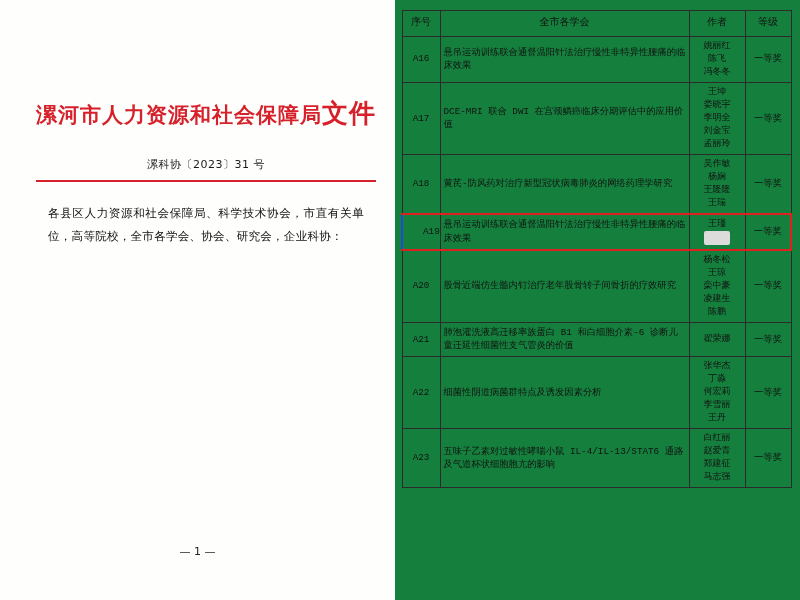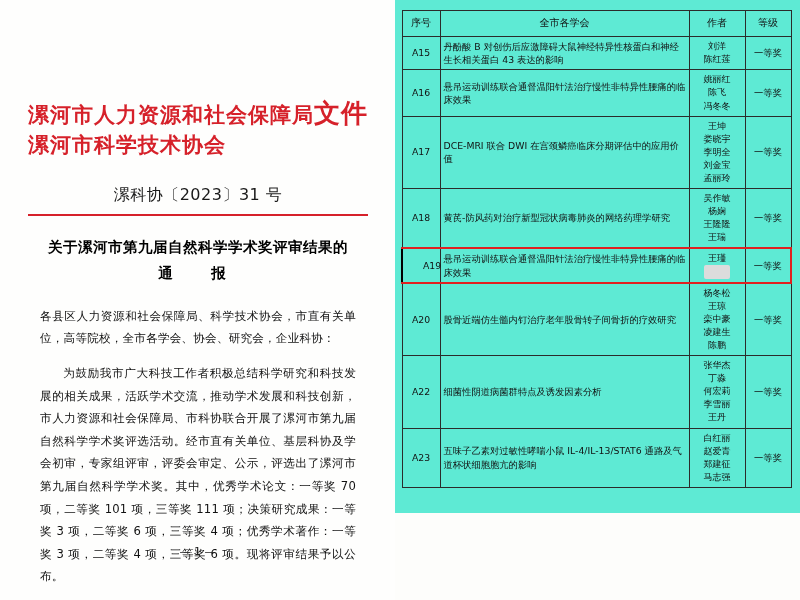--- a/index.html
+++ b/index.html
@@ -21,40 +21,40 @@
   .left-doc {
     position: relative;
     width: 395px;
     height: 600px;
     background: #fefefd;
     padding: 0;
     overflow: hidden;
   }
   .left-inner {
     position: absolute;
-    left: 28px;
+    left: 36px;
     top: 96px;
     width: 340px;
   }
   .redtitle {
     color: #d6212a;
     font-weight: bold;
     line-height: 1.35;
     letter-spacing: 1px;
     font-family: "DejaVu Sans", "Liberation Sans", sans-serif;
   }
   .redtitle .l1 { font-size: 21px; display: block; white-space: nowrap; }
   .redtitle .l2 { font-size: 21px; display: block; white-space: nowrap; }
   .redtitle .wenjian {
     font-size: 26px;
     color: #d6212a;
   }
   .docnum {
     text-align: center;
-    font-size: 16px;
+    font-size: 11px;
     color: #1a1a1a;
     margin-top: 26px;
     letter-spacing: 0.5px;
   }
   .redline {
     height: 2px;
     background: #d6212a;
     margin-top: 8px;
     width: 100%;
   }
@@ -88,23 +88,24 @@
     left: 0; right: 0;
     text-align: center;
     font-size: 11px;
     color: #222;
   }
 
   
   .right-doc {
     position: relative;
     width: 405px;
-    height: 513px;
-    background: #5eead4;
+    height: 600px;
+    background: #15803d;
     padding: 10px 8px 6px 6px;
+    font-family: Liberation Mono, monospace;
   }
   table.award {
     border-collapse: collapse;
     width: 100%;
     table-layout: fixed;
     font-size: 9.3px;
     color: #111;
   }
   table.award th, table.award td {
     border: 1px solid #2b2b2b;
@@ -124,55 +125,49 @@
   col.c-grade { width: 46px; }
   td.id { text-align: center; }
   td.title { text-align: left; padding-left: 5px; padding-right: 4px; }
   td.author { text-align: center; font-size: 9px; line-height: 1.5; }
   td.grade { text-align: center; white-space: nowrap; }
 
   tr.highlight td {
     border-top: 2px solid #e02020;
     border-bottom: 2px solid #e02020;
   }
-  tr.highlight td:first-child { border-left: 2px solid #000000; padding-left: 20px; }
+  tr.highlight td:first-child { border-left: 2px solid #1d4ed8; padding-left: 20px; }
   tr.highlight td:last-child { border-right: 2px solid #e02020; }
   .redact {
     display: inline-block;
     width: 26px; height: 14px;
     background: #dcdcdc;
     border-radius: 2px;
     vertical-align: middle;
   }
   .author-lines span { display: block; }
 </style>
 </head>
 <body>
 
 <div class="page">
 
   <div class="left-doc">
     <div class="left-inner">
 
       <div class="redtitle">
         <span class="l1"><span>漯河市人力资源和社会保障局</span><span class="wenjian">文件</span></span>
-        <span class="l2">漯河市科学技术协会</span>
       </div>
 
       <div class="docnum">漯科协〔2023〕31 号</div>
       <div class="redline"></div>
 
-      <div class="doc-title">
-        <span>关于漯河市第九届自然科学学术奖评审结果的</span>
-        <span class="second">通　报</span>
-      </div>
 
       <div class="body-text">
         <p>各县区人力资源和社会保障局、科学技术协会，市直有关单位，高等院校，全市各学会、协会、研究会，企业科协：</p>
-        <p class="indent">为鼓励我市广大科技工作者积极总结科学研究和科技发展的相关成果，活跃学术交流，推动学术发展和科技创新，市人力资源和社会保障局、市科协联合开展了漯河市第九届自然科学学术奖评选活动。经市直有关单位、基层科协及学会初审，专家组评审，评委会审定、公示，评选出了漯河市第九届自然科学学术奖。其中，优秀学术论文：一等奖 70 项，二等奖 101 项，三等奖 111 项；决策研究成果：一等奖 3 项，二等奖 6 项，三等奖 4 项；优秀学术著作：一等奖 3 项，二等奖 4 项，三等奖 6 项。现将评审结果予以公布。</p>
       </div>
     </div>
     <div class="pagenum">— 1 —</div>
   </div>
 
   <div class="right-doc">
     <table class="award">
       <colgroup>
         <col class="c-id">
           <col class="c-title">
@@ -182,31 +177,20 @@
       <thead>
         <tr>
           <th>序号</th>
           <th>全市各学会</th>
           <th>作者</th>
           <th>等级</th>
         </tr>
       </thead>
       <tbody>
           <tr>
-            <td class="id">A15</td>
-            <td class="title">丹酚酸 B 对创伤后应激障碍大鼠神经特异性核蛋白和神经生长相关蛋白 43 表达的影响</td>
-            <td class="author">
-              <div class="author-lines">
-                <span>刘洋</span>
-                <span>陈红莲</span>
-              </div>
-            </td>
-            <td class="grade">一等奖</td>
-          </tr>
-          <tr>
             <td class="id">A16</td>
             <td class="title">悬吊运动训练联合通督温阳针法治疗慢性非特异性腰痛的临床效果</td>
             <td class="author">
               <div class="author-lines">
                 <span>姚丽红</span>
                 <span>陈飞</span>
                 <span>冯冬冬</span>
               </div>
             </td>
             <td class="grade">一等奖</td>
@@ -257,20 +241,30 @@
                 <span>杨冬松</span>
                 <span>王琼</span>
                 <span>栾中豪</span>
                 <span>凌建生</span>
                 <span>陈鹏</span>
               </div>
             </td>
             <td class="grade">一等奖</td>
           </tr>
           <tr>
+            <td class="id">A21</td>
+            <td class="title">肺泡灌洗液高迁移率族蛋白 B1 和白细胞介素-6 诊断儿童迁延性细菌性支气管炎的价值</td>
+            <td class="author">
+              <div class="author-lines">
+                <span>翟荣娜</span>
+              </div>
+            </td>
+            <td class="grade">一等奖</td>
+          </tr>
+          <tr>
             <td class="id">A22</td>
             <td class="title">细菌性阴道病菌群特点及诱发因素分析</td>
             <td class="author">
               <div class="author-lines">
                 <span>张华杰</span>
                 <span>丁淼</span>
                 <span>何宏莉</span>
                 <span>李雪丽</span>
                 <span>王丹</span>
               </div>

